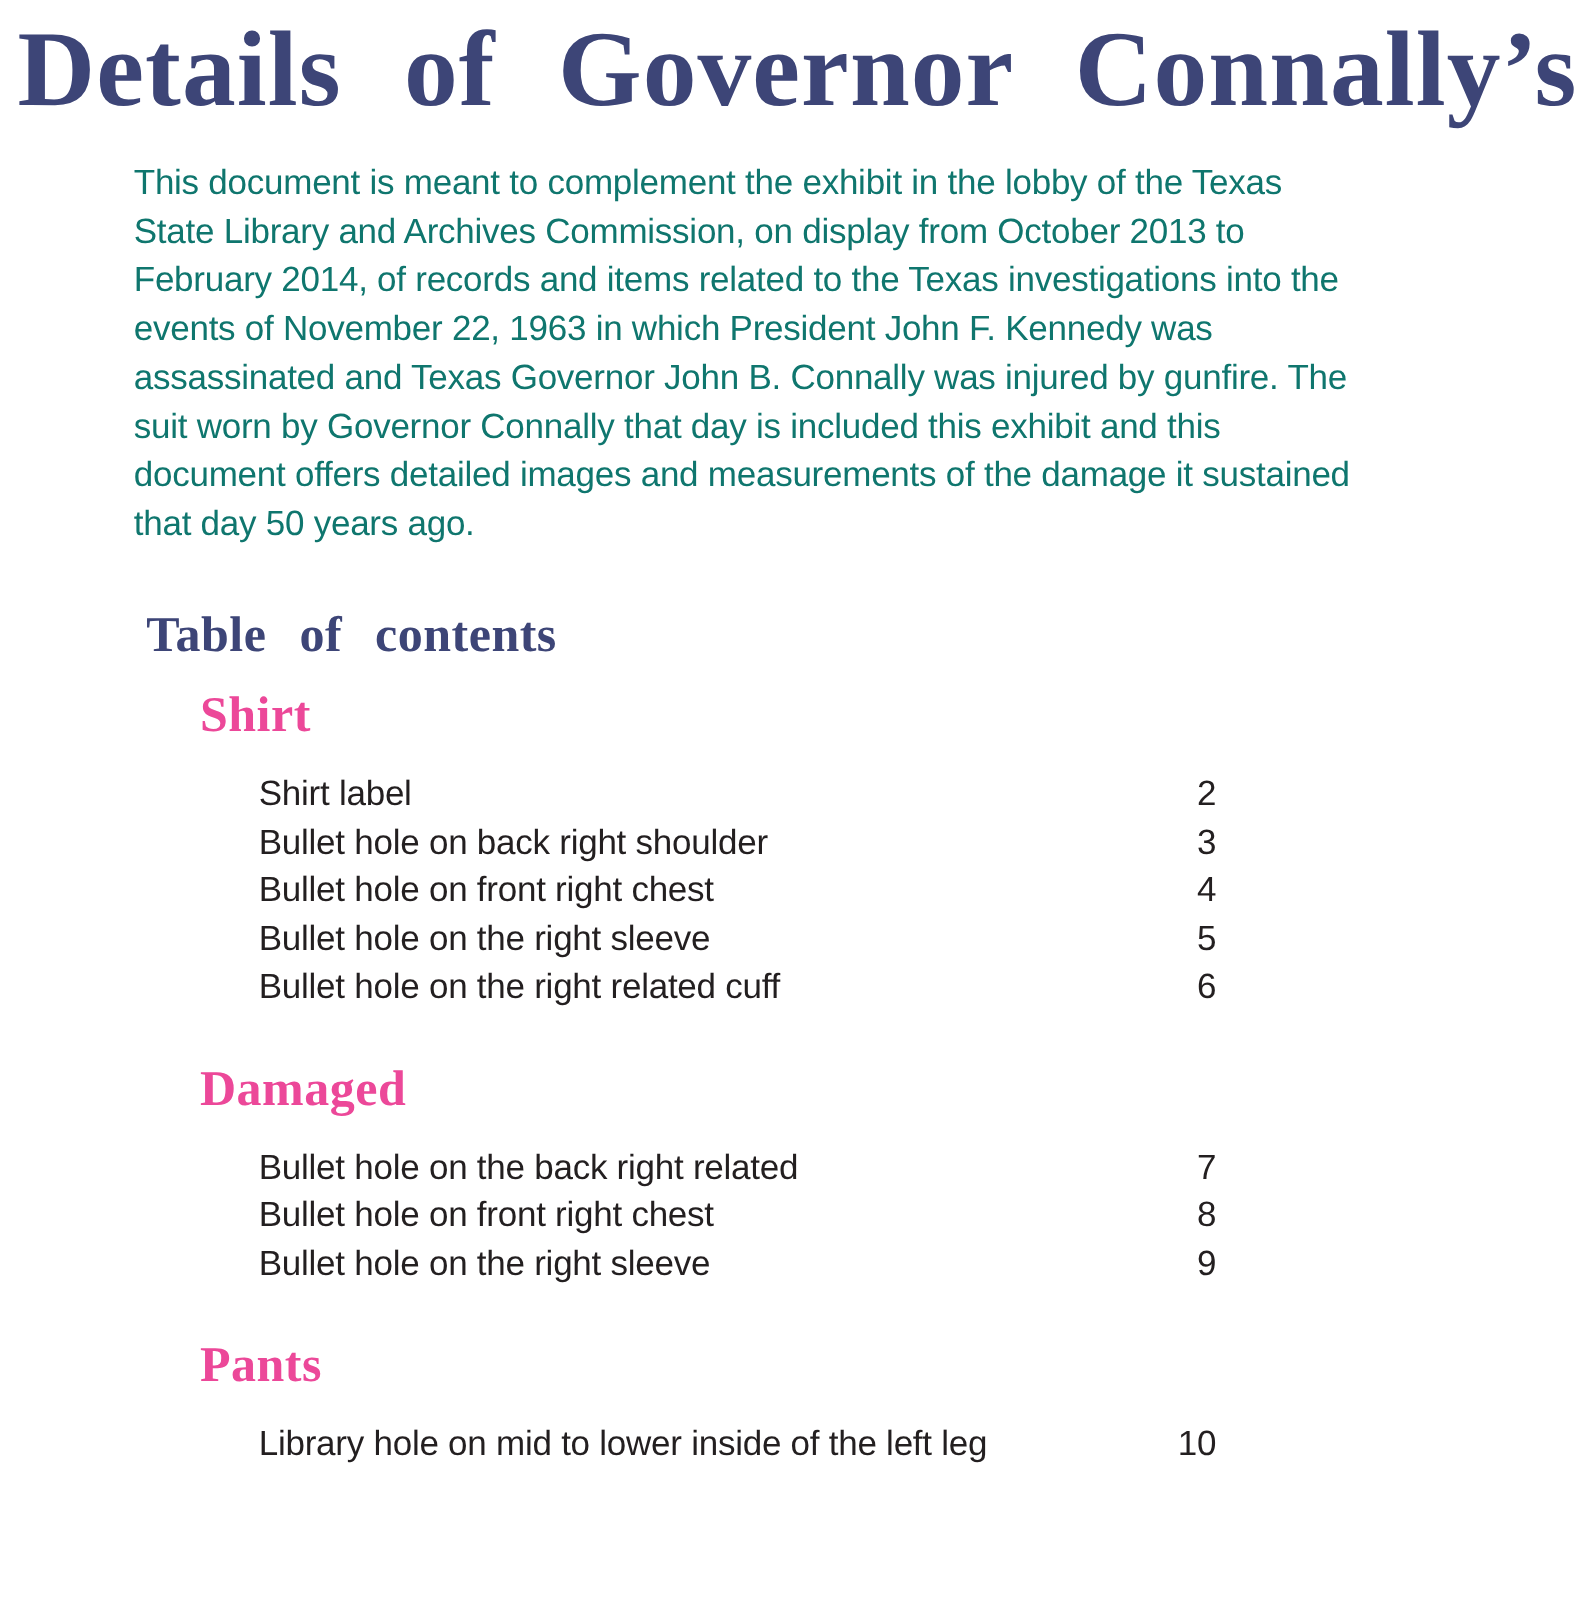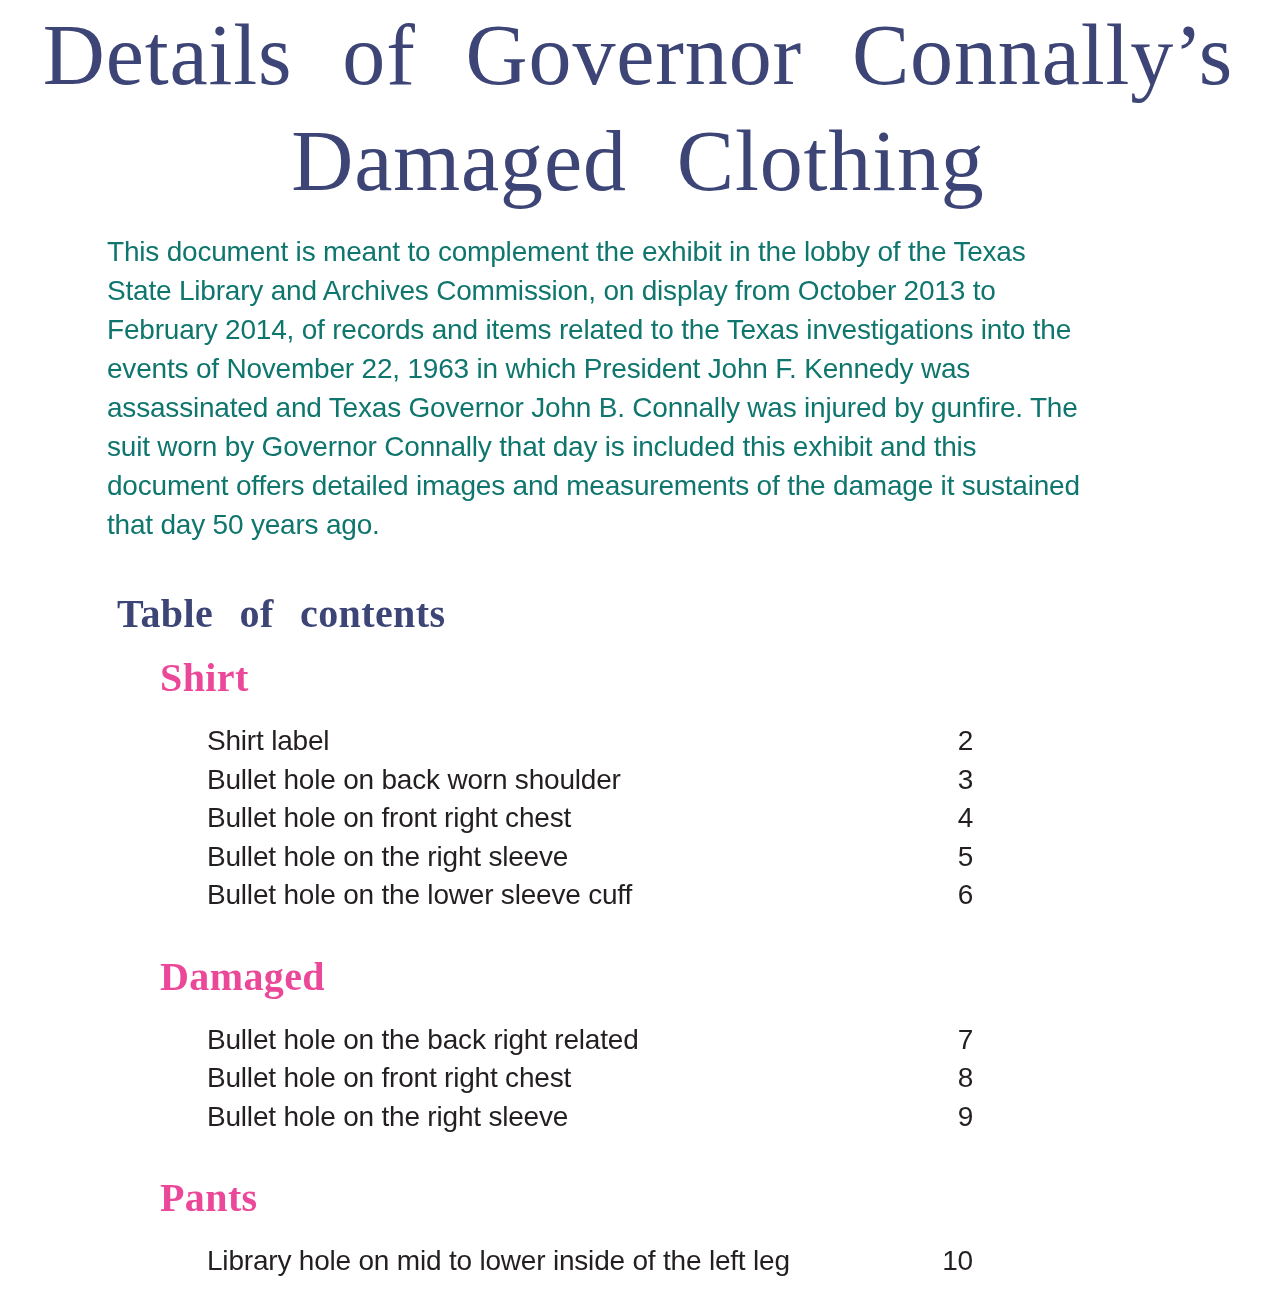--- a/index.html
+++ b/index.html
@@ -12,21 +12,21 @@
     height: 1298px;
     overflow: hidden;
     font-family: "Liberation Sans", sans-serif;
     color: #231f20;
   }
   .doc-title {
     margin: 0;
     padding-top: 2px;
     text-align: center;
     font-family: "Liberation Serif", serif;
-    font-weight: 400;
+    font-weight: 700;
     font-size: 86px;
     line-height: 106px;
     color: #3d4577;
     word-spacing: 0.32em;
     letter-spacing: 0.01em;
   }
   .intro {
     margin: 18px 0 0 107px;
     font-size: 28px;
     line-height: 39px;
@@ -83,21 +83,21 @@
   .toc-page {
     width: 50px;
     text-align: right;
   }
 </style>
 </head>
 <body>
 
 <main>
 
-  <h1 class="doc-title"><span>Details of Governor Connally’s</span><br><span>Damaged Clothing</span></h1>
+  <h1 class="doc-title"><span>Details of Governor Connally’s</span><br></h1>
 
   <p class="intro">This document is meant to complement the exhibit in the lobby of the Texas
 State Library and Archives Commission, on display from October 2013 to
 February 2014, of records and items related to the Texas investigations into the
 events of November 22, 1963 in which President John F. Kennedy was
 assassinated and Texas Governor John B. Connally was injured by gunfire. The
 suit worn by Governor Connally that day is included this exhibit and this
 document offers detailed images and measurements of the damage it sustained
 that day 50 years ago.</p>
 
@@ -106,36 +106,36 @@
     <div id="toc-sections">
   <div class="toc-section">
     <h3 class="toc-section-title">Shirt</h3>
     <ul class="toc-list">
   <li class="toc-row">
     <span class="toc-label">Shirt label</span>
     <span class="toc-page">2</span>
   </li>
 
   <li class="toc-row">
-    <span class="toc-label">Bullet hole on back worn shoulder</span>
+    <span class="toc-label">Bullet hole on back right shoulder</span>
     <span class="toc-page">3</span>
   </li>
 
   <li class="toc-row">
     <span class="toc-label">Bullet hole on front right chest</span>
     <span class="toc-page">4</span>
   </li>
 
   <li class="toc-row">
     <span class="toc-label">Bullet hole on the right sleeve</span>
     <span class="toc-page">5</span>
   </li>
 
   <li class="toc-row">
-    <span class="toc-label">Bullet hole on the lower sleeve cuff</span>
+    <span class="toc-label">Bullet hole on the right related cuff</span>
     <span class="toc-page">6</span>
   </li>
 </ul>
   </div>
 
   <div class="toc-section">
     <h3 class="toc-section-title">Damaged</h3>
     <ul class="toc-list">
   <li class="toc-row">
     <span class="toc-label">Bullet hole on the back right related</span>

